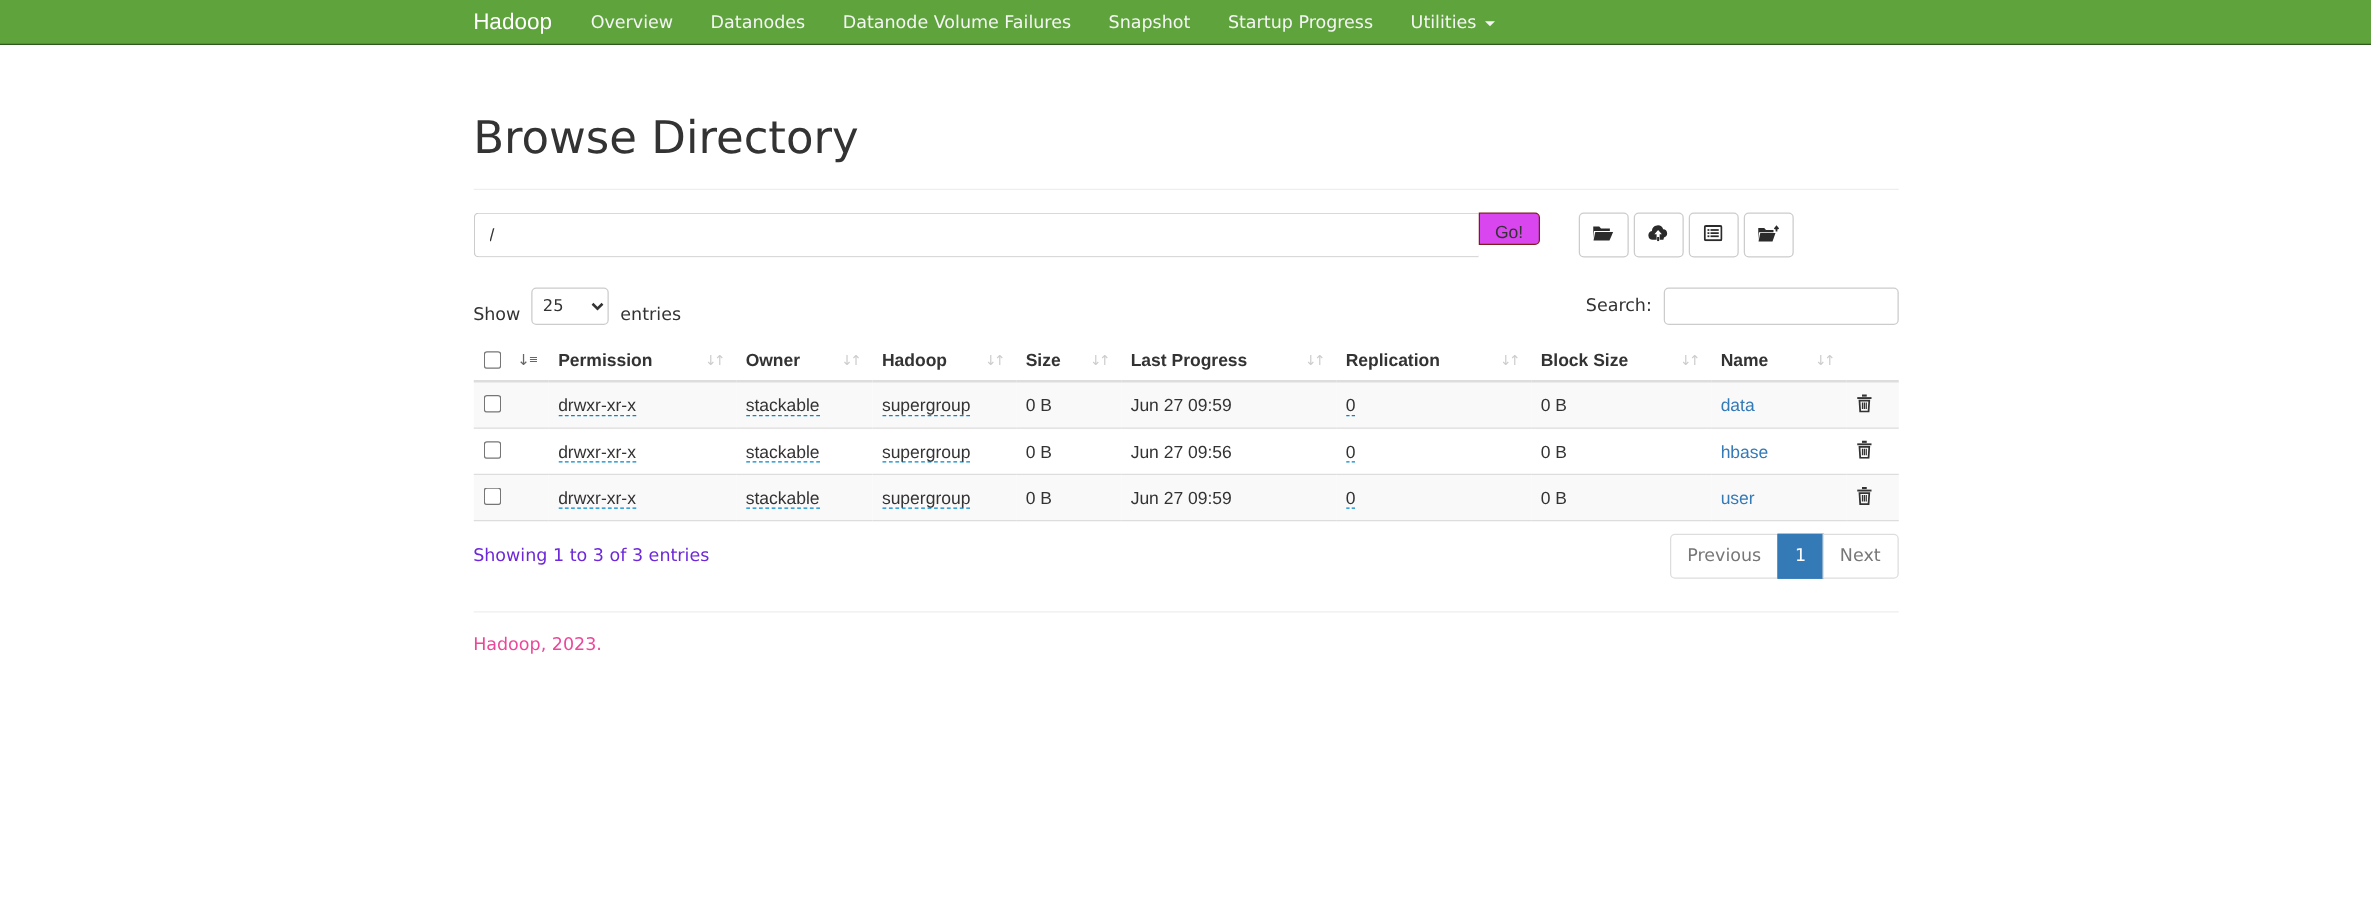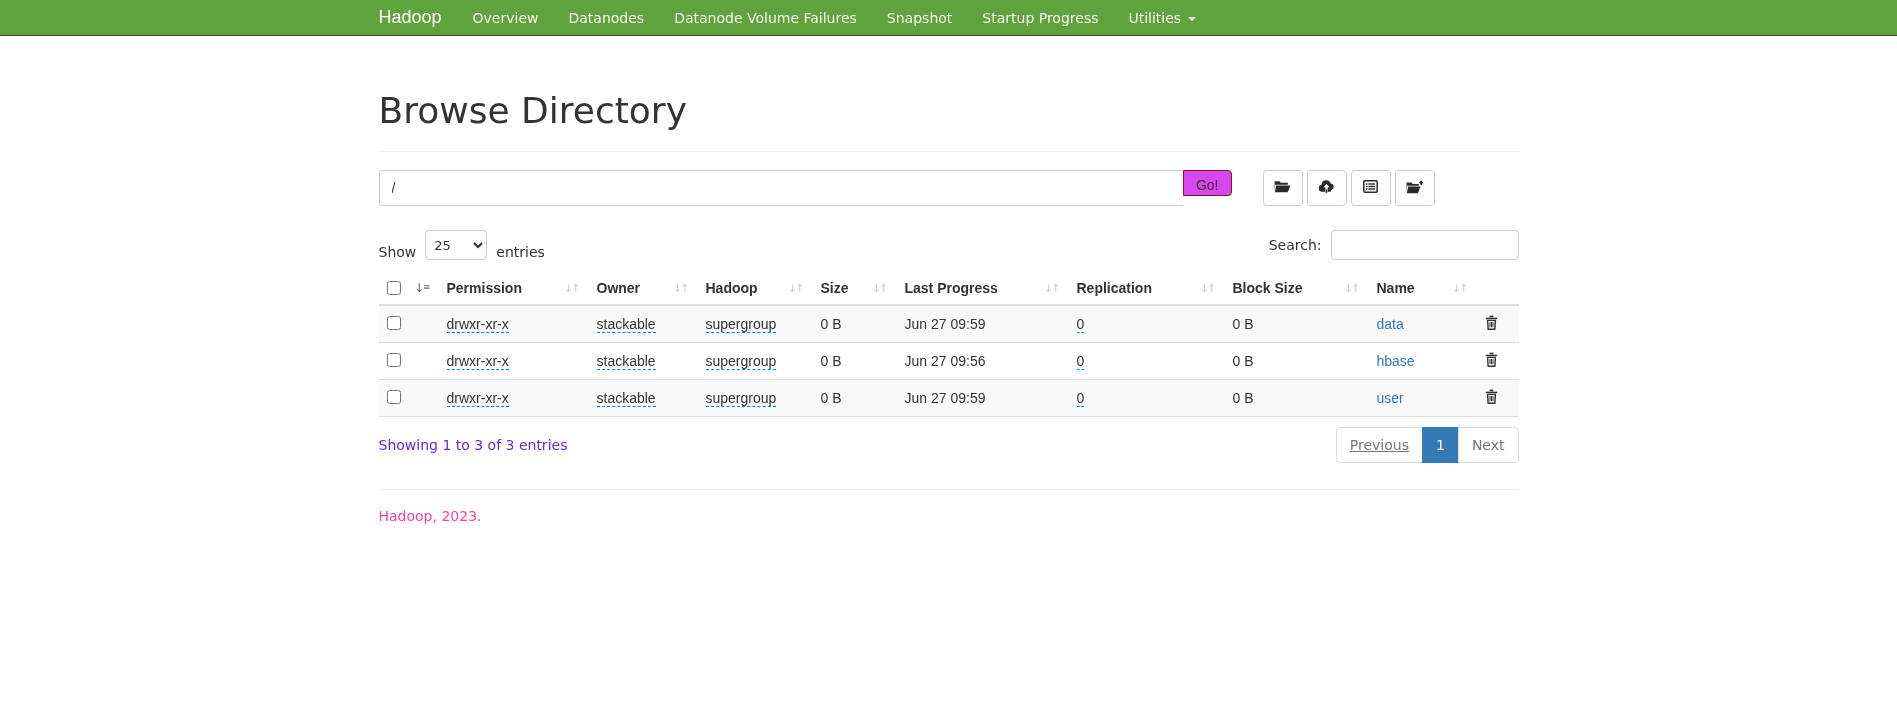--- a/index.html
+++ b/index.html
@@ -131,21 +131,21 @@
     margin-top: 10px;
   }
   .info-text { font-size: 14px; color: #6d28d9; }
   .pagination { display: flex; }
   .page-item {
     padding: 7px 13px; border: 1px solid #ddd; background: #fff;
     color: var(--pagination-disabled-text, #777); font-size: 14px;
     margin-left: -1px; cursor: pointer; text-decoration: none;
     font-family: "DejaVu Sans", sans-serif; line-height: 20px;
   }
-  .page-item.first { border-radius: 4px 0 0 4px; margin-left: 12px; text-decoration: underline; }
+  .page-item.first { border-radius: 4px 0 0 4px; margin-left: 12px; }
   .page-item.last { border-radius: 0 4px 4px 0; }
   .page-item.active {
     background: var(--pagination-active-bg, #337AB7);
     border-color: var(--pagination-active-bg, #337AB7);
     color: #fff;
   }
 
   .footer-text { margin: 0; font-size: 14px; color: #ec4899; }
 </style>
 </head>

